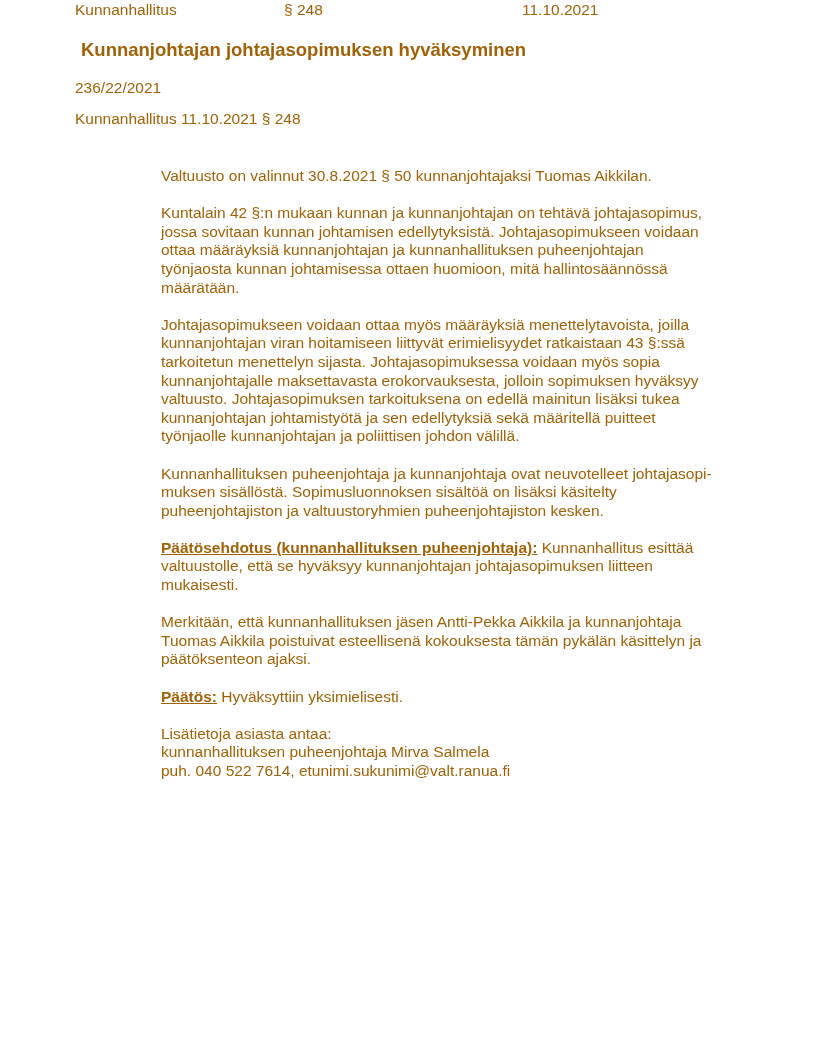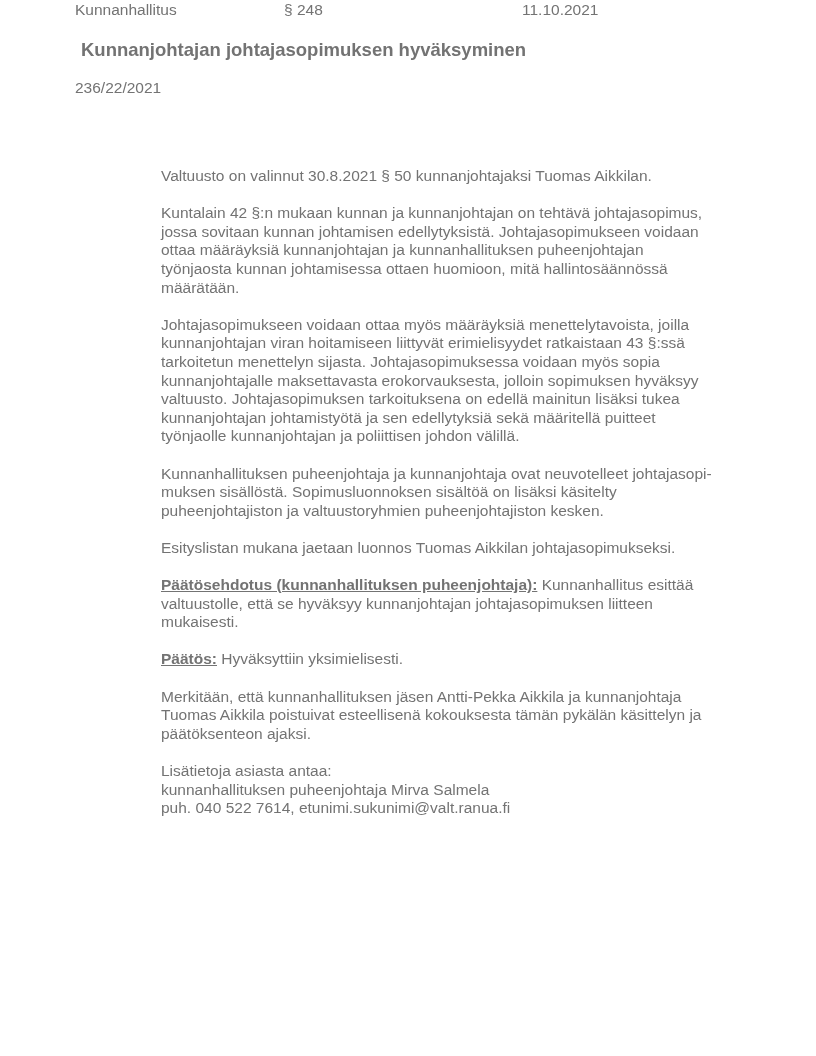--- a/index.html
+++ b/index.html
@@ -5,21 +5,21 @@
   html, body {
     margin: 0;
     padding: 0;
     background: #ffffff;
   }
   .page {
     position: relative;
     width: 787px;
     height: 1056px;
     background: #ffffff;
-    color: #737373;
+    color: #a16207;
     font-family: "Liberation Sans", "DejaVu Sans", sans-serif;
     font-size: 15.5px;
     line-height: 18.6px;
     overflow: hidden;
   }
   .header-row {
     position: absolute;
     top: 1px;
     left: 0;
     width: 100%;
@@ -76,20 +76,21 @@
   <div class="header-row">
     <span class="h-left">Kunnanhallitus</span>
     <span class="h-center">§ 248</span>
     <span class="h-right">11.10.2021</span>
   </div>
 
   <h1 class="title">Kunnanjohtajan johtajasopimuksen hyväksyminen</h1>
 
   <div class="case-number">236/22/2021</div>
 
+  <div class="meeting-ref">Kunnanhallitus 11.10.2021 § 248</div>
 
   <div class="body-col">
 
     <p>
       <span class="ln">Valtuusto on valinnut 30.8.2021 § 50 kunnanjohtajaksi Tuomas Aikkilan.</span>
     </p>
 
     <p>
       <span class="ln">Kuntalain 42 §:n mukaan kunnan ja kunnanjohtajan on tehtävä johtajasopimus,</span>
       <span class="ln">jossa sovitaan kunnan johtamisen edellytyksistä. Johtajasopimukseen voidaan</span>
@@ -107,38 +108,35 @@
       <span class="ln">kunnanjohtajan johtamistyötä ja sen edellytyksiä sekä määritellä puitteet</span>
       <span class="ln">työnjaolle kunnanjohtajan ja poliittisen johdon välillä.</span>
     </p>
 
     <p>
       <span class="ln">Kunnanhallituksen puheenjohtaja ja kunnanjohtaja ovat neuvotelleet johtajasopi-</span>
       <span class="ln">muksen sisällöstä. Sopimusluonnoksen sisältöä on lisäksi käsitelty</span>
       <span class="ln">puheenjohtajiston ja valtuustoryhmien puheenjohtajiston kesken.</span>
     </p>
 
-    <p>
-      <span class="ln">Esityslistan mukana jaetaan luonnos Tuomas Aikkilan johtajasopimukseksi.</span>
-    </p>
 
     <p>
       <span class="ln"><span class="lbl">Päätösehdotus (kunnanhallituksen puheenjohtaja):</span><span> Kunnanhallitus esittää</span></span>
       <span class="ln">valtuustolle, että se hyväksyy kunnanjohtajan johtajasopimuksen liitteen</span>
       <span class="ln">mukaisesti.</span>
     </p>
 
     <p>
-      <span class="ln"><span class="lbl">Päätös:</span><span> Hyväksyttiin yksimielisesti.</span></span>
+      <span class="ln">Merkitään, että kunnanhallituksen jäsen Antti-Pekka Aikkila ja kunnanjohtaja</span>
+      <span class="ln">Tuomas Aikkila poistuivat esteellisenä kokouksesta tämän pykälän käsittelyn ja</span>
+      <span class="ln">päätöksenteon ajaksi.</span>
     </p>
 
     <p>
-      <span class="ln">Merkitään, että kunnanhallituksen jäsen Antti-Pekka Aikkila ja kunnanjohtaja</span>
-      <span class="ln">Tuomas Aikkila poistuivat esteellisenä kokouksesta tämän pykälän käsittelyn ja</span>
-      <span class="ln">päätöksenteon ajaksi.</span>
+      <span class="ln"><span class="lbl">Päätös:</span><span> Hyväksyttiin yksimielisesti.</span></span>
     </p>
 
     <p class="contact">
       <span class="ln">Lisätietoja asiasta antaa:</span>
       <span class="ln">kunnanhallituksen puheenjohtaja Mirva Salmela</span>
       <span class="ln">puh. 040 522 7614, etunimi.sukunimi@valt.ranua.fi</span>
     </p>
 
   </div>
 

